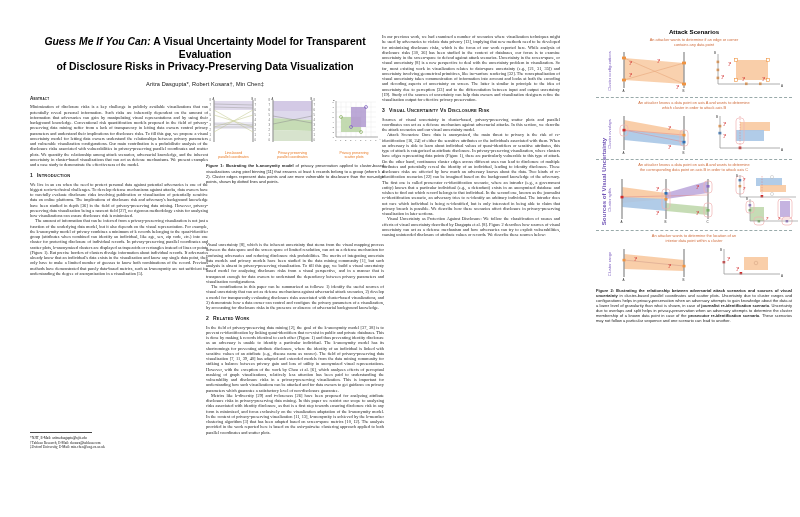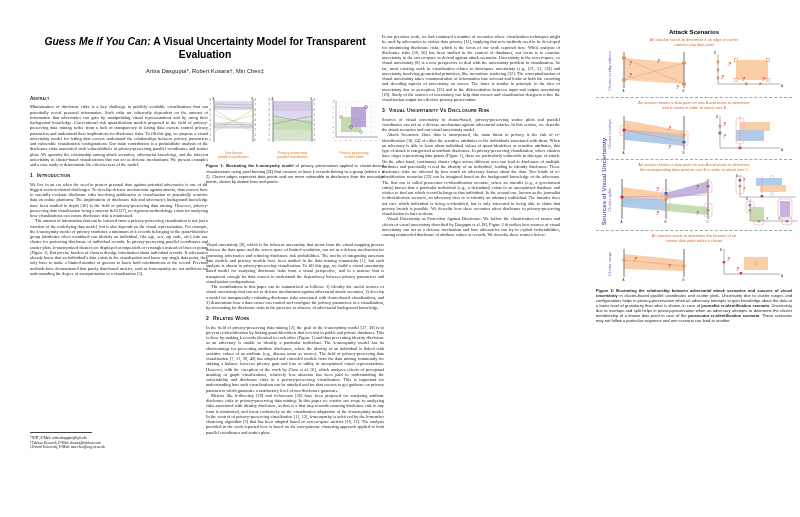--- a/index.html
+++ b/index.html
@@ -73,20 +73,21 @@
   .fig2-cap { font-family:"Liberation Sans", sans-serif; font-size:4.05px; line-height:5.1px; text-align:justify; color:#222; margin-top:5px;}
 </style>
 </head>
 <body>
 
 <div class="page">
 
   <div class="title-block">
     <div class="title">
       <span class="ital">Guess Me If You Can:</span><span> A Visual Uncertainty Model for Transparent Evaluation</span><br>
+      <span>of Disclosure Risks in Privacy-Preserving Data Visualization</span>
     </div>
     <div class="authors">Aritra Dasgupta*, Robert Kosara†, Min Chen‡</div>
   </div>
 
   <div class="col" id="col1">
     <div class="abs-h">Abstract</div>
     <p class="noind">Minimization of disclosure risks is a key challenge in publicly available visualizations that can potentially reveal personal information. Such risks are inherently dependent on the amount of information that adversaries can gain by manipulating visual representations and by using their background knowledge. Conventional risk quantification models proposed in the field of privacy-preserving data mining suffer from a lack of transparency in letting data owners control privacy parameters and understand their implications for disclosure risks. To fill this gap, we propose a visual uncertainty model for letting data owners understand the relationships between privacy parameters and vulnerable visualization configurations. Our main contribution is a probabilistic analysis of the disclosure risks associated with vulnerabilities in privacy-preserving parallel coordinates and scatter plots. We quantify the relationship among attack scenarios, adversarial knowledge, and the inherent uncertainty in cluster-based visualizations that can act as defense mechanisms. We present examples and a case study to demonstrate the effectiveness of the model.</p>
 
     <div class="sec-h">
       <span class="num">1</span><span>Introduction</span>

